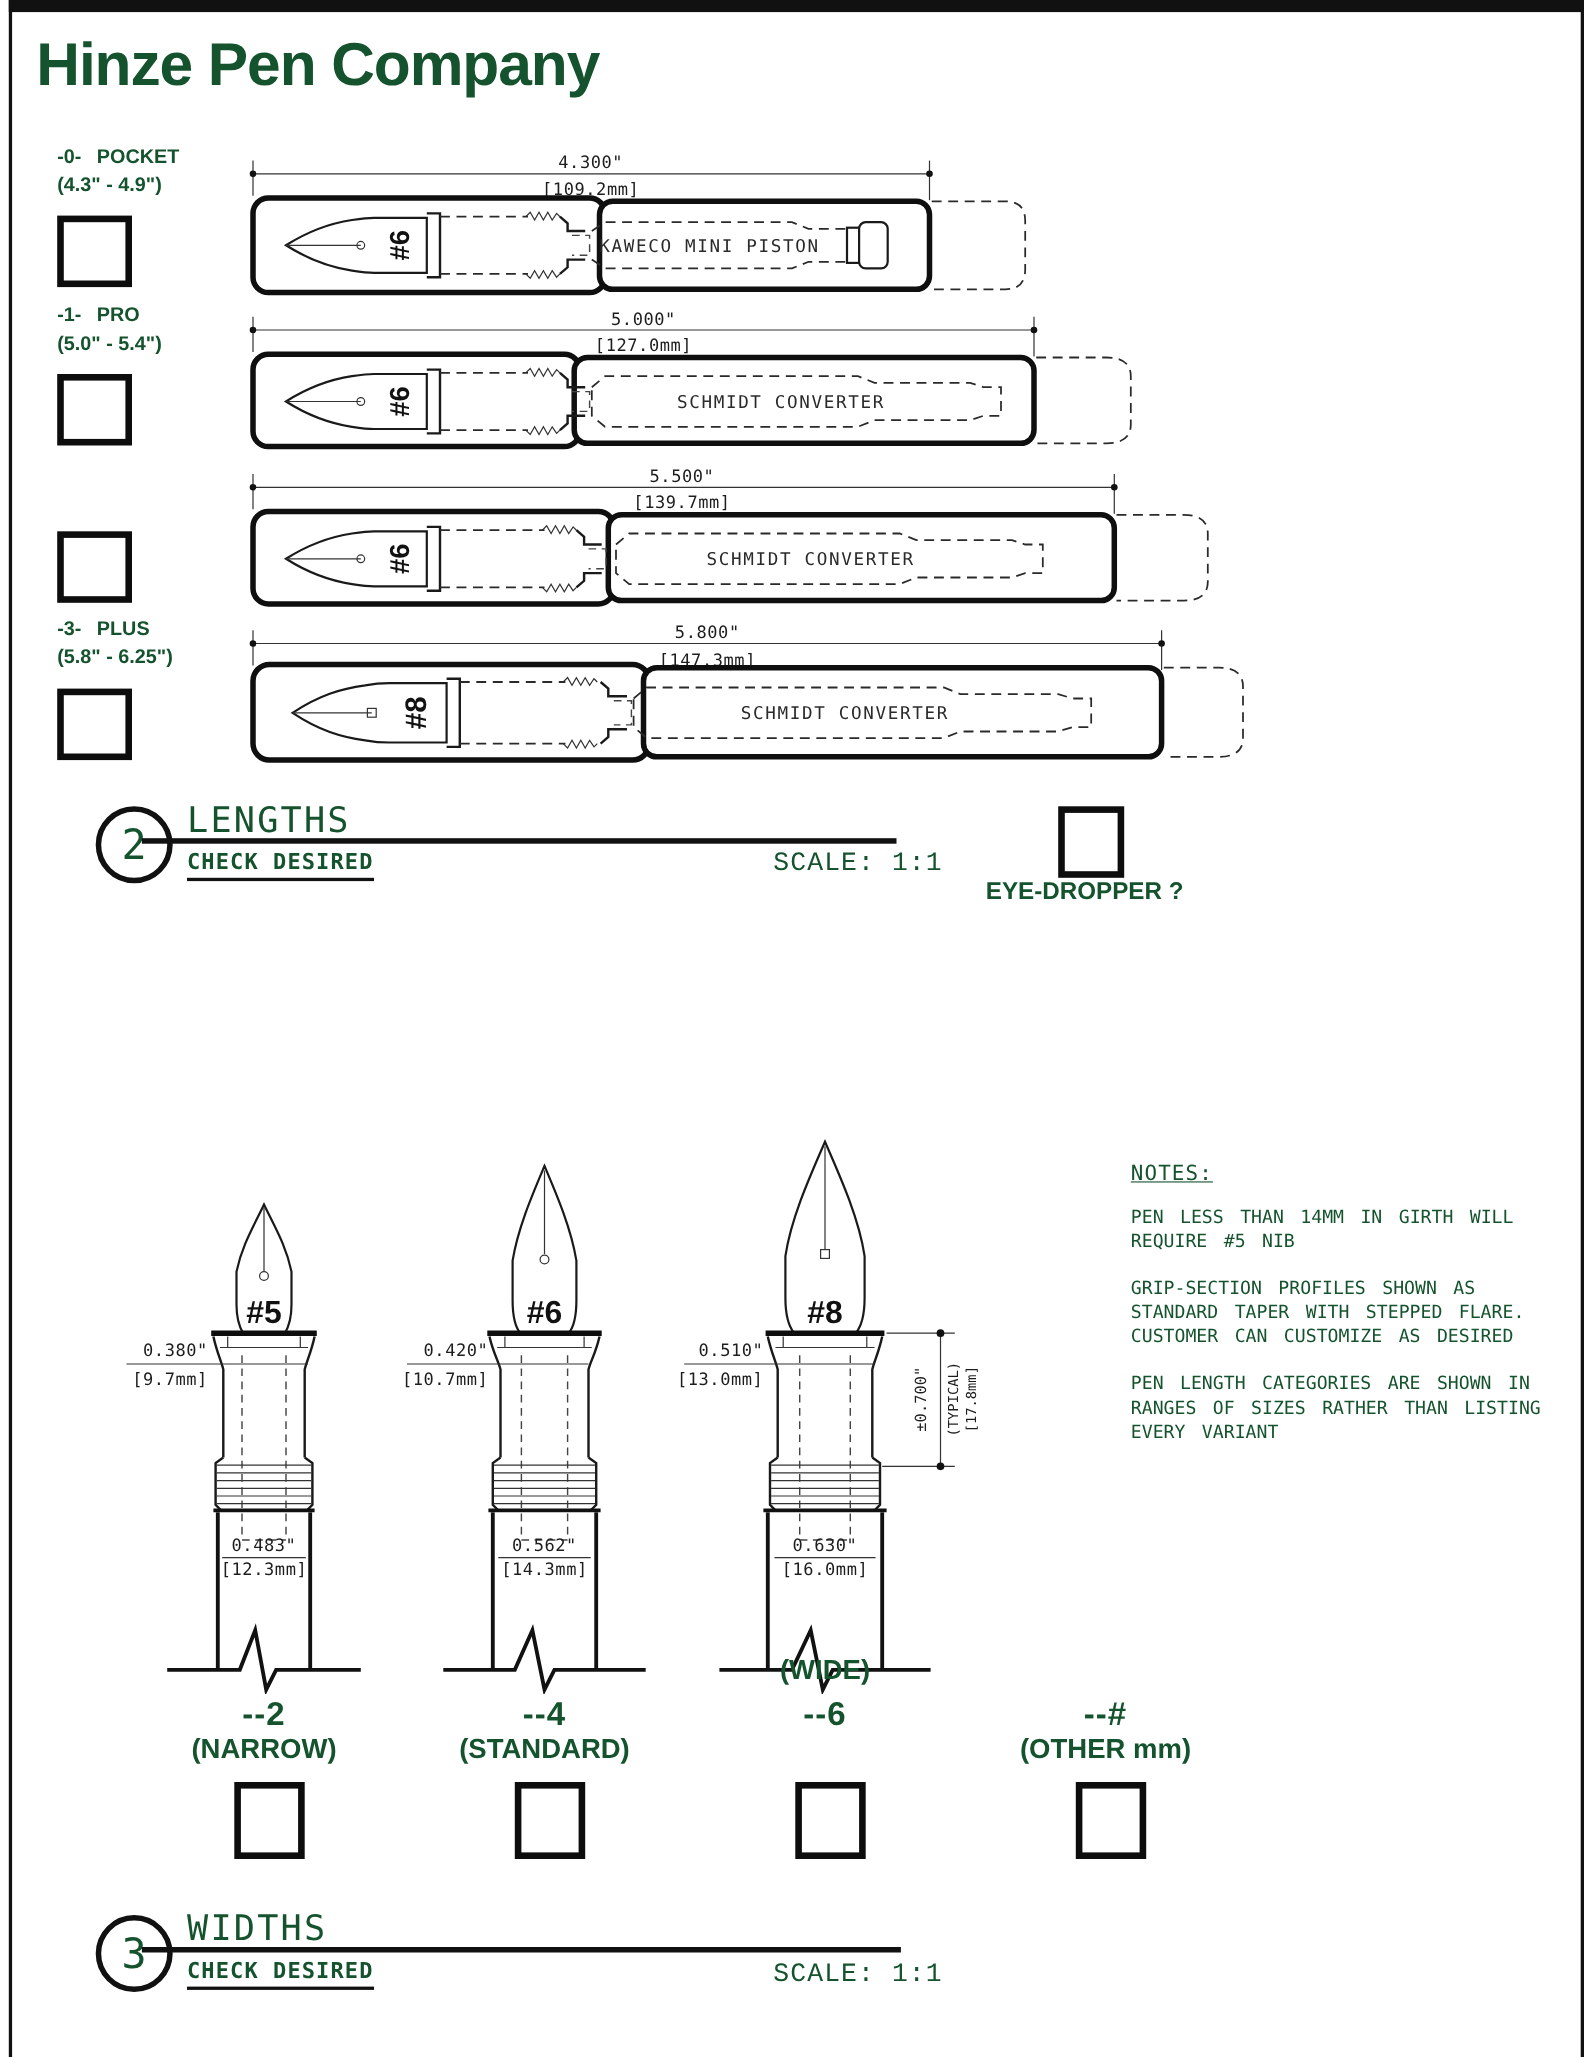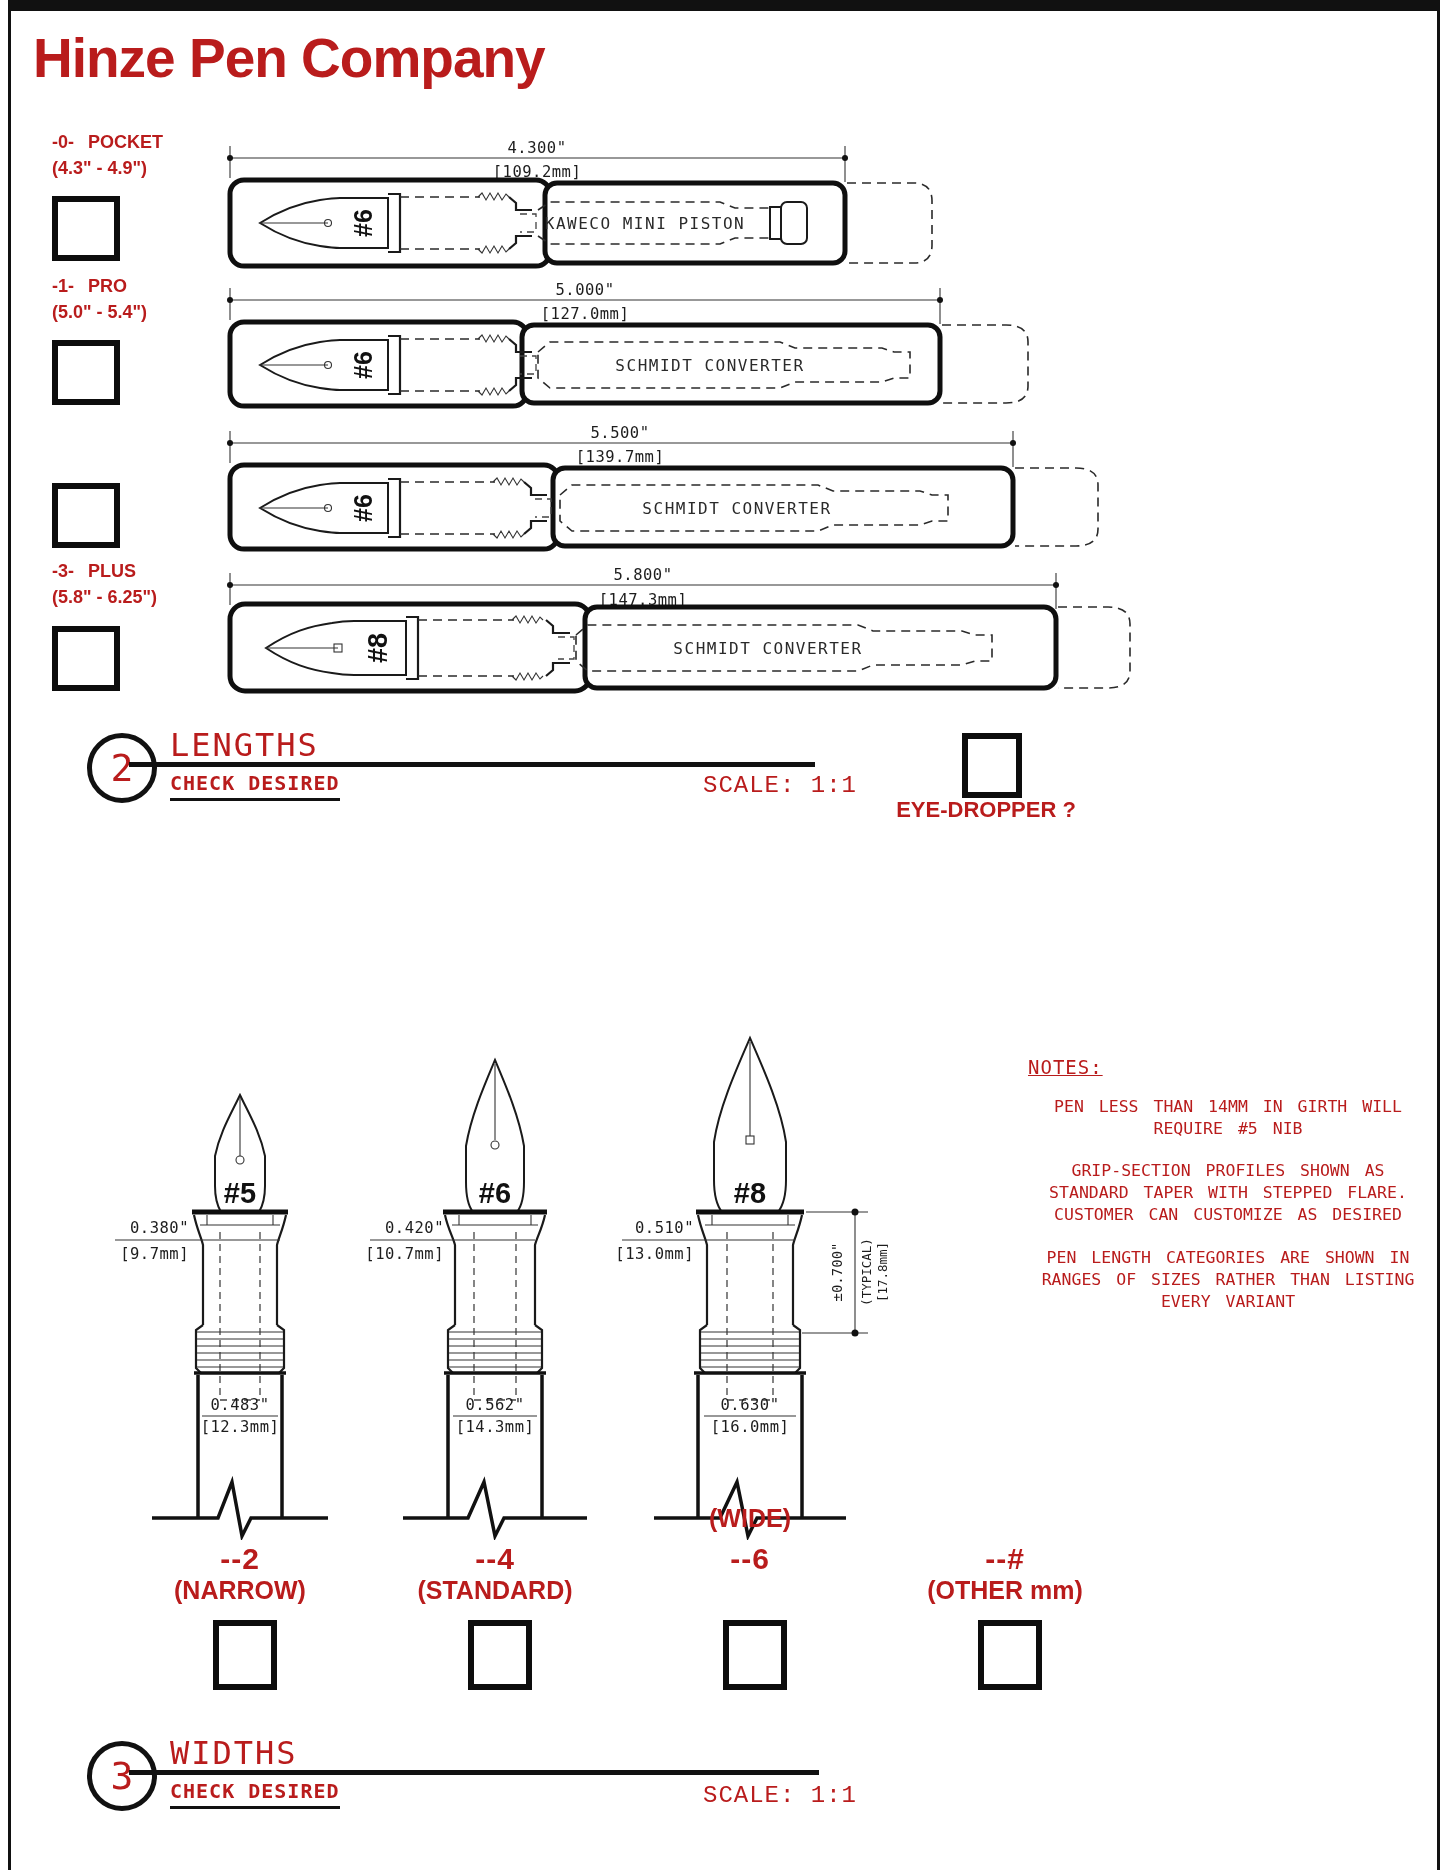--- a/index.html
+++ b/index.html
@@ -1,16 +1,16 @@
 <!DOCTYPE html>
 <html><head>
 <meta charset="utf-8">
 <style>
   html,body {margin:0; padding:0; background:#fff;}
-  .page {position:relative; width:1445px; height:1870px; background:#fff; color:#b91c1c;
+  .page {position:relative; width:1445px; height:1870px; background:#fff; color:#14532d;
          font-family:"Liberation Sans", sans-serif; overflow:hidden;}
   .frame {position:absolute; left:8px; top:0; width:1426px; height:1868px;
           border-left:3px solid #111; border-right:3px solid #111; border-top:11px solid #111;
           pointer-events:none;}
   h1.title {position:absolute; left:33px; top:26px; margin:0; font-size:55px; font-weight:bold; letter-spacing:-1px;}
   h2.subtitle {position:absolute; left:33px; top:96px; margin:0; font-size:28px; font-weight:bold;}
   .len-label {position:absolute;}
   .len-name {font-weight:bold; font-size:18px; white-space:nowrap;}
   .len-name .nm {margin-left:14px;}
   .len-range {font-weight:bold; font-size:18px; margin-top:5px; white-space:nowrap;}
@@ -40,21 +40,21 @@
   .sec-check {position:absolute; font-family:"DejaVu Sans Mono", monospace; font-weight:bold; font-size:20px;
               letter-spacing:1px; border-bottom:3px solid #111; padding-bottom:3px;}
   .sec-scale {position:absolute; font-family:Liberation Mono, monospace; font-size:24px; letter-spacing:1px;}
   .eyed-label {position:absolute; font-weight:bold; font-size:22px; text-align:center;}
   .w-code {position:absolute; width:300px; text-align:center; font-weight:bold; font-size:30px; letter-spacing:1px;}
   .w-name {position:absolute; width:300px; text-align:center; font-weight:bold; font-size:25px;}
   .notes {position:absolute; left:1012px; top:1056px; width:400px;margin-left:16px;}
   .notes-h {font-family:"DejaVu Sans Mono", monospace; font-size:19px; letter-spacing:1px;
             text-decoration:underline; margin-bottom:18px;}
   .notes p {font-family:"DejaVu Sans Mono", monospace; font-size:16.5px; line-height:1.34;
-            word-spacing:5px; margin:0 0 20px 0;text-align:center;}
+            word-spacing:5px; margin:0 0 20px 0;}
 </style>
 </head>
 <body>
 
 <div class="page">
   <div class="frame"></div>
 
   <h1 class="title">Hinze Pen Company</h1>
 
   <div class="len-label" style="left:52px; top:132px">

